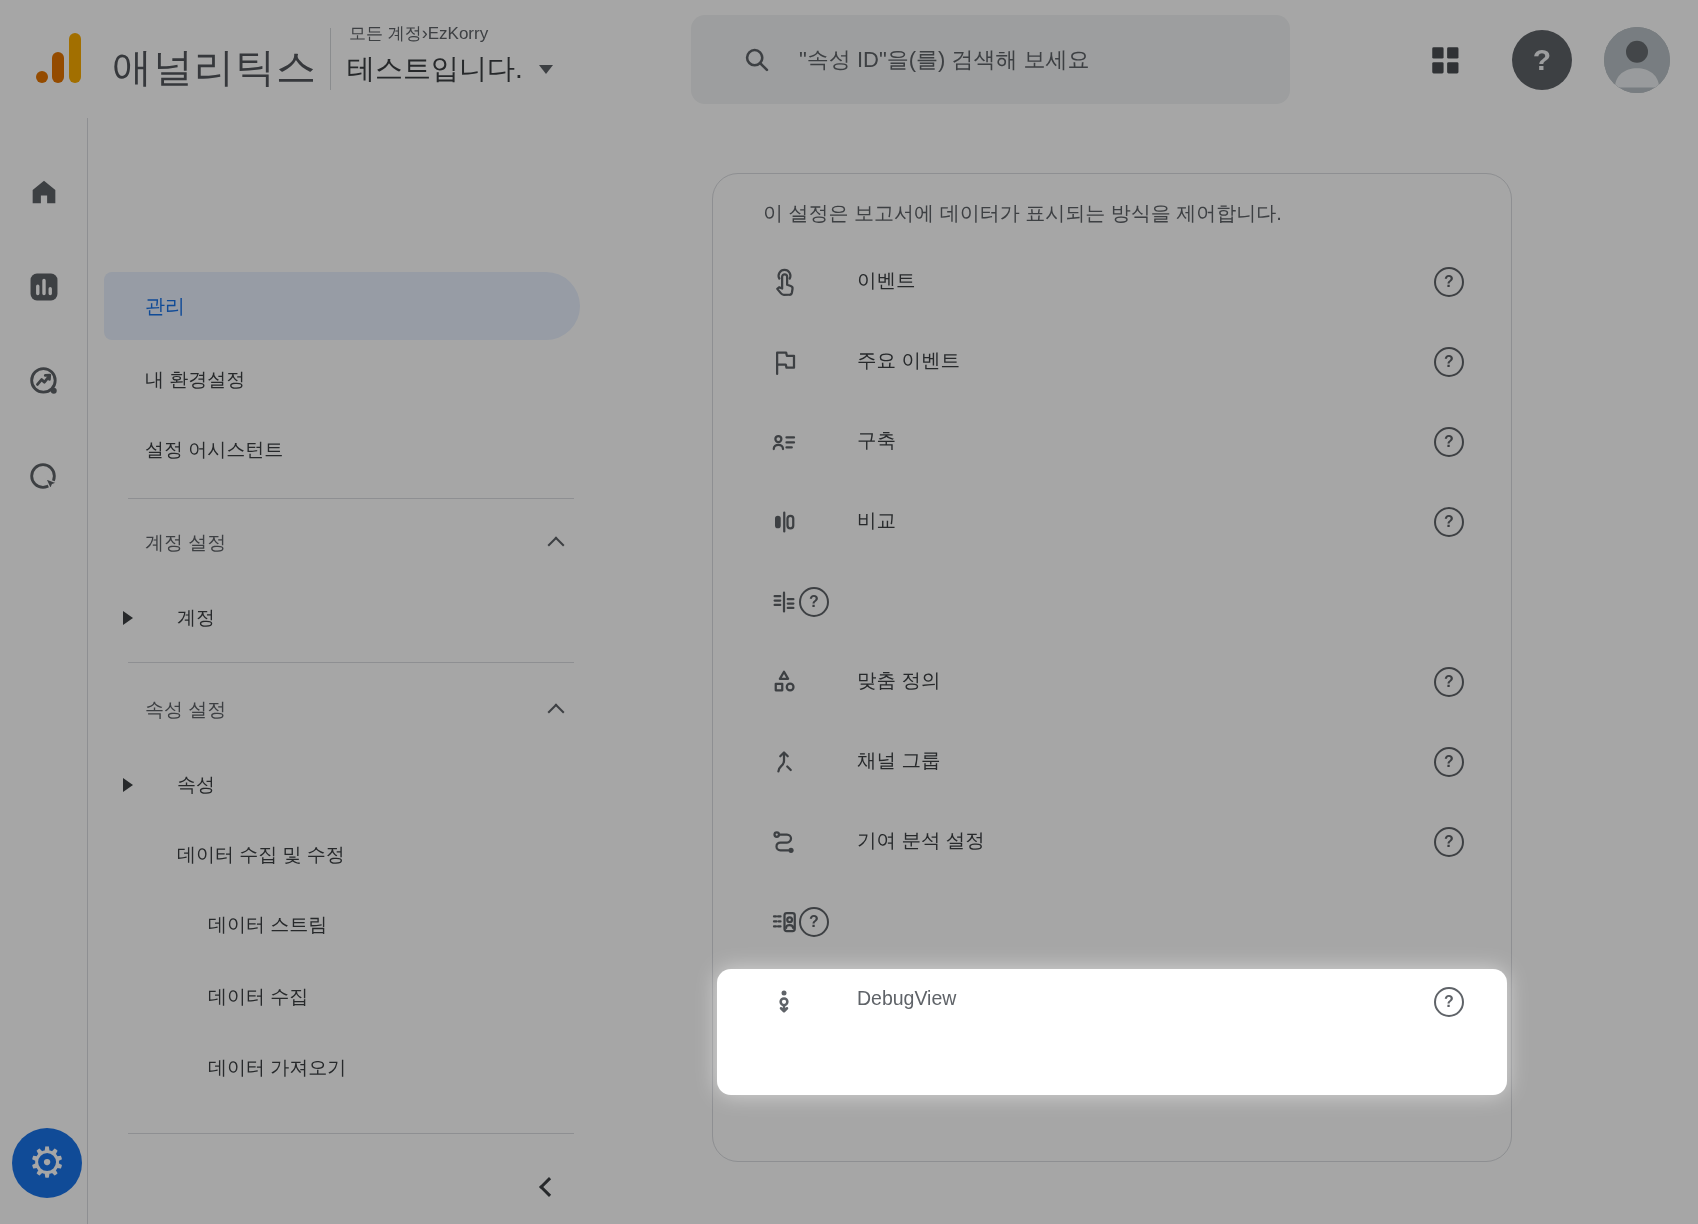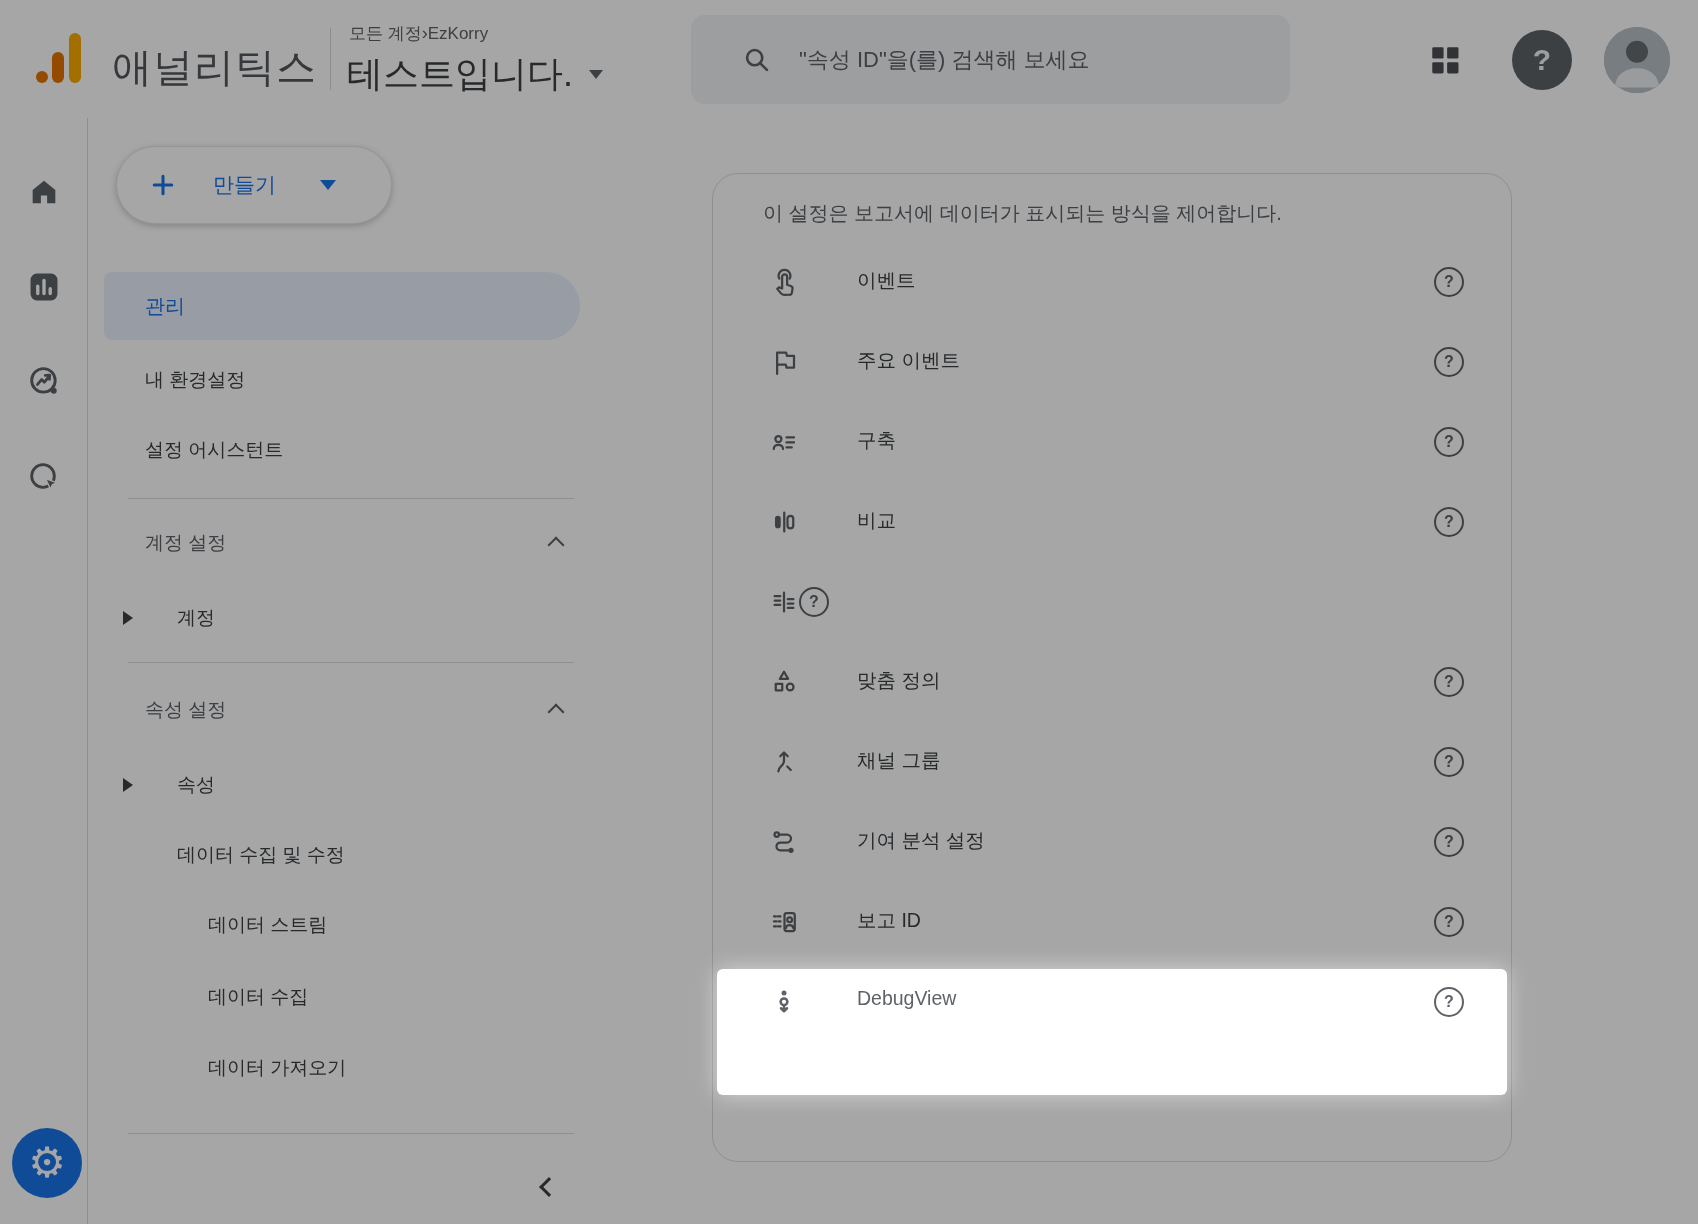--- a/index.html
+++ b/index.html
@@ -7,21 +7,21 @@
     font-family:"Liberation Sans","DejaVu Sans",sans-serif; background:#fff; }
 
   
   .header { position:absolute; left:0; top:0; width:1698px; height:118px; background:#fff; }
   .ga-logo { position:absolute; left:36px; top:32px; width:46px; height:52px; }
   .product-name { position:absolute; left:112px; top:40px; font-size:40px; color:#53575c; letter-spacing:1px; }
   .hdr-vdiv { position:absolute; left:330px; top:28px; width:1px; height:62px; background:#d5d7da; }
   .breadcrumb { position:absolute; left:349px; top:22px; font-size:17px; color:#5f6368; display:flex; align-items:center; }
   .bc-chev { font-size:18px; color:#5f6368; }
   .property-row { position:absolute; left:347px; top:50px; display:flex; align-items:center; gap:16px; }
-  .property-name { font-size:36px; color:#3c4043; }
+  .property-name { font-size:28px; color:#3c4043; }
   .caret-down { width:0; height:0; border-left:7px solid transparent; border-right:7px solid transparent; border-top:9px solid #5f6368; }
   .search { position:absolute; left:691px; top:15px; width:599px; height:89px; background:#f1f3f4; border-radius:14px; display:flex; align-items:center; padding-left:52px; gap:28px; }
   .search input { border:none; outline:none; background:transparent; font-size:22px; color:#5f6368; width:440px; font-family:inherit; }
   .search input::placeholder { color:#5f6368; opacity:1; }
   .apps-grid { position:absolute; left:1428px; top:43px; width:34px; height:34px; }
   .help-btn { position:absolute; left:1512px; top:30px; width:60px; height:60px; border-radius:50%; background:#5f6368; color:#f1f3f4; font-size:30px; font-weight:bold; display:flex; align-items:center; justify-content:center; }
   .avatar { position:absolute; left:1604px; top:27px; width:66px; height:66px; border-radius:50%; background:#aeb6bb; overflow:hidden; }
 
   
   .rail { position:absolute; left:0; top:118px; width:88px; height:1106px; background:#fff; border-right:1px solid #dadce0; }
@@ -49,21 +49,21 @@
 
   
   .panel { position:absolute; left:712px; top:173px; width:800px; height:989px; background:#fff; border:1px solid #dadce0; border-radius:26px; }
   .panel-title { margin:42px 0 0 50px; font-size:23px; color:#3c4043; }
   .panel-sub { margin:26px 0 0 50px; font-size:20px; color:#5f6368; }
   .rows { margin-top:40px; }
   .row { height:80px; display:flex; align-items:flex-start; padding-left:56px; }
   .ric { width:30px; height:30px; flex:0 0 30px; }
   .rlabel { margin-left:58px; font-size:19.5px; color:#3c4043; flex:1; }
   .help { width:30px; height:30px; border:2.4px solid #5f6368; border-radius:50%; color:#5f6368; font-size:16px; font-weight:bold; display:flex; align-items:center; justify-content:center; margin-right:47px; flex:0 0 30px; }
-  .spotlight { position:relative; z-index:101; background:#fff; margin:-18px 4px 0 4px; padding:18px 0 28px 0; border-radius:6px; box-shadow:0 0 22px rgba(255,255,255,.55); }
+  .spotlight { position:relative; z-index:101; background:#fff; margin:-18px 4px 0 4px; padding:18px 0 28px 0; border-radius:14px; box-shadow:0 0 22px rgba(255,255,255,.55); }
   .spotlight .row { padding-left:52px; }
   .spotlight .help { margin-right:43px; }
   .spotlight .rlabel { color:#5f6368; }
 
   
   .dim { position:fixed; left:0; top:0; width:1698px; height:1224px; background:rgba(0,0,0,0.35); z-index:100; pointer-events:none; }
 
   svg.stroke { stroke:#5f6368; fill:none; stroke-width:1.8; stroke-linecap:round; stroke-linejoin:round; }
 </style>
 </head>
@@ -130,27 +130,20 @@
   <svg class="rail-item stroke" style="top:342px" viewBox="0 0 24 24">
     <circle cx="11.3" cy="11.3" r="8" stroke-width="2"></circle>
     <path d="M13.2 13.2l8 2.9-3.3 1.3-1.3 3.3z" fill="#5f6368" stroke="#fff" stroke-width="1"></path>
   </svg>
   <div class="admin-gear">
     <span>⚙</span>
   </div>
 </div>
 
 <div class="nav">
-  <div class="create-btn">
-    <svg class="create-plus" viewBox="0 0 24 24">
-      <path d="M12 4.5v15M4.5 12h15" stroke="#1a73e8" stroke-width="2.6" stroke-linecap="round" fill="none"></path>
-    </svg>
-    <span class="create-label">만들기</span>
-    <span class="create-caret"></span>
-  </div>
 
   <div class="sel-pill">
     <span>관리</span>
   </div>
 
   <div class="nav-item l1" style="top:244px">
     <span>내 환경설정</span>
   </div>
   <div class="nav-item l1" style="top:314px">
     <span>설정 어시스턴트</span>
@@ -295,21 +288,20 @@
         </span>
     </div>
 
     <div class="row">
       <svg class="ric stroke" viewBox="0 0 24 24">
         <path d="M4 7.5h1.6M7.2 7.5h2M4 11.5h2M7.8 11.5h1.4M4 15.5h1.6M7.2 15.5h2"></path>
         <rect x="12.4" y="4.8" width="8.2" height="14.4" rx="1.8"></rect>
         <circle cx="16.5" cy="10.2" r="1.9"></circle>
         <path d="M13.7 16.7c0-1.5 1.2-2.3 2.8-2.3s2.8.8 2.8 2.3"></path>
       </svg>
-      <span class="rlabel">보고 ID</span>
       <span class="help">
           <span>?</span>
         </span>
     </div>
 
     <div class="spotlight">
       <div class="row">
         <svg class="ric stroke" viewBox="0 0 24 24">
           <circle cx="12" cy="4.8" r="2" fill="#5f6368" stroke="none"></circle>
           <circle cx="12" cy="11.8" r="2.7" stroke-width="2"></circle>

